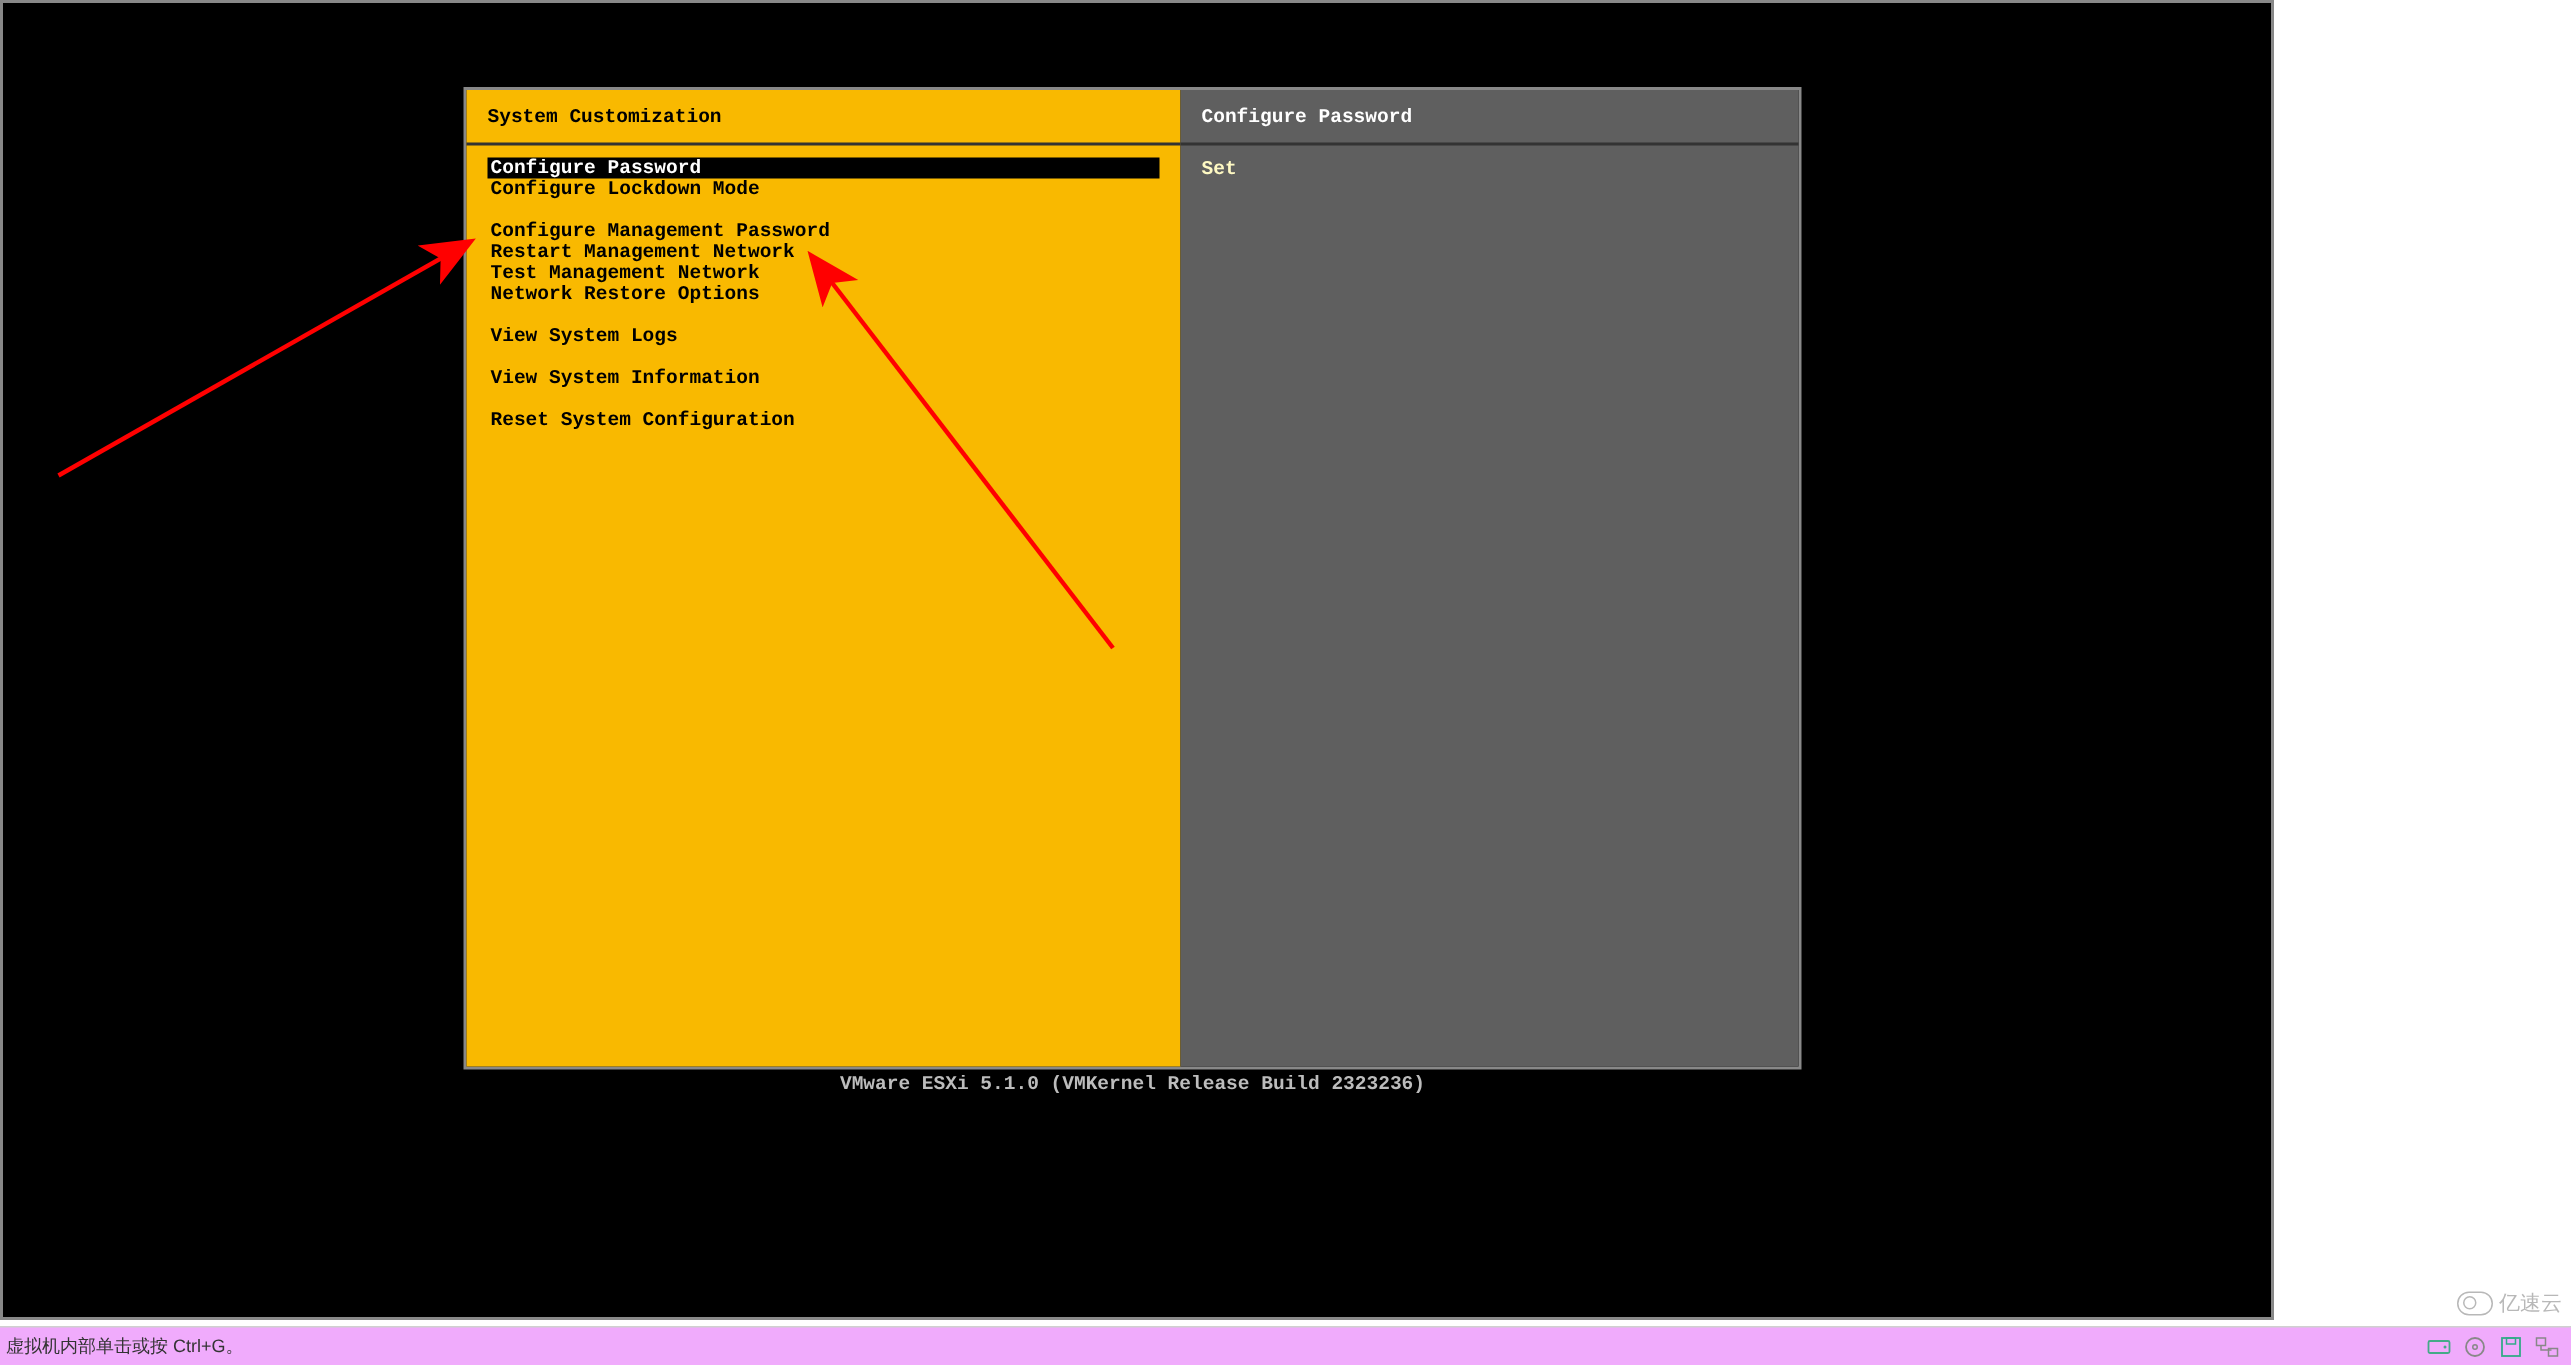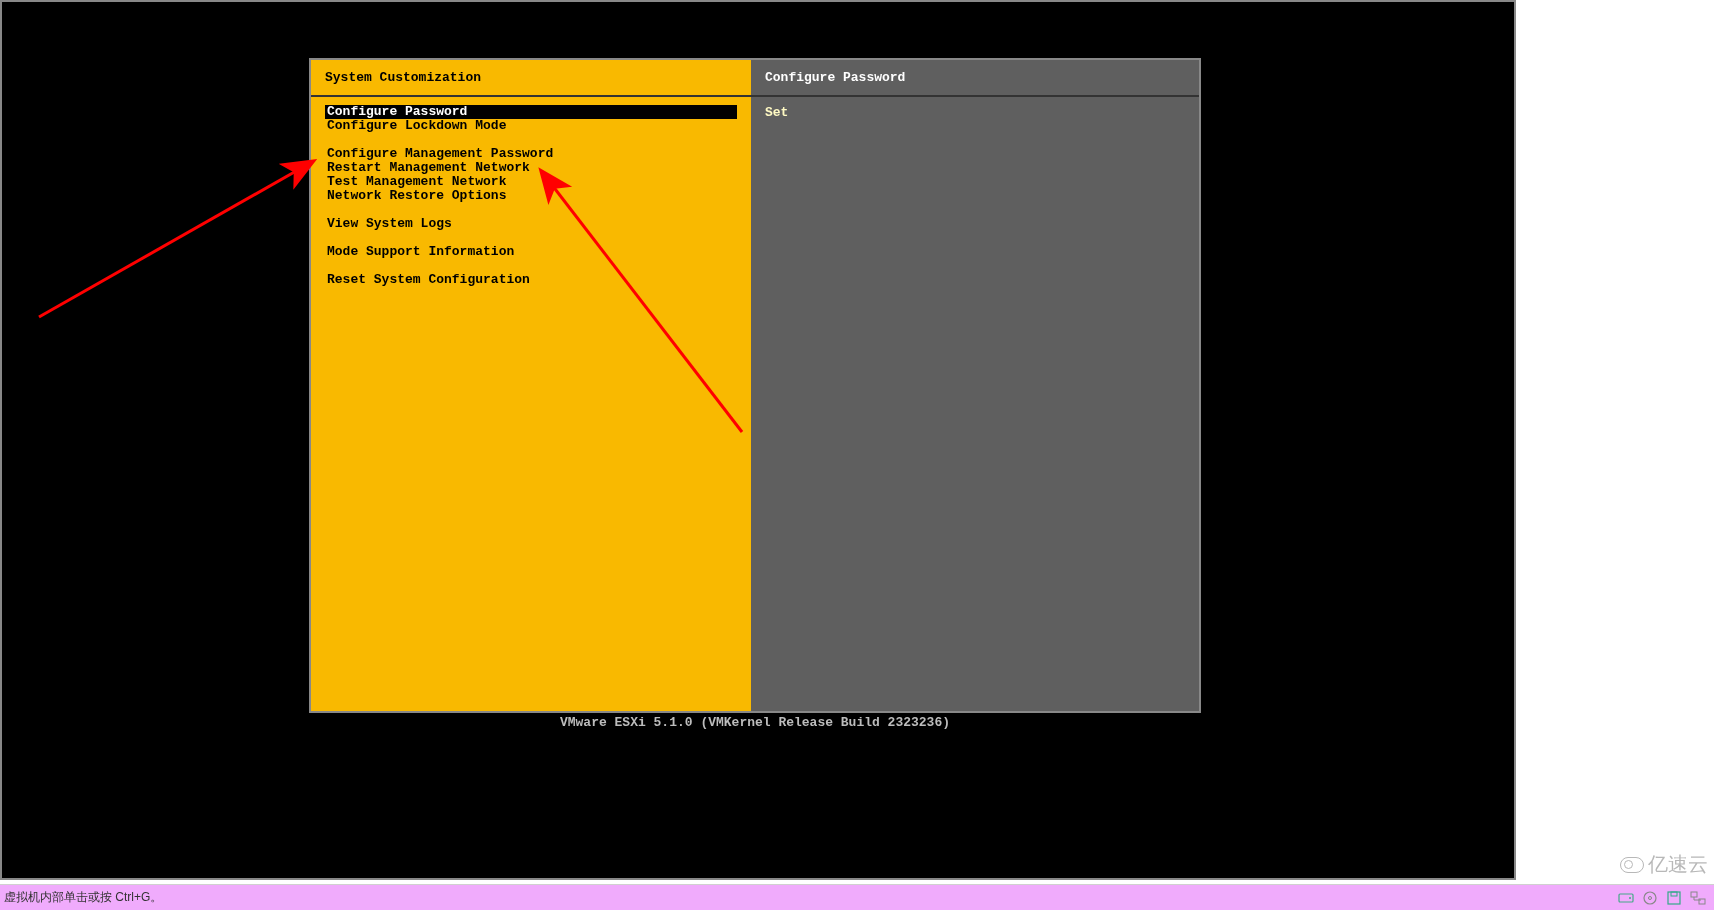--- a/index.html
+++ b/index.html
@@ -27,21 +27,21 @@
     position: absolute;
     left: 307px;
     top: 56px;
     width: 892px;
     height: 655px;
     border: 2px solid #888888;
     box-sizing: border-box;
     display: flex;
   }
   .left-pane {
-    width: 440px;
+    width: 476px;
     background: #f9b900;
     color: #000000;
     display: flex;
     flex-direction: column;
     font-size: 13px;
     font-weight: bold;
   }
   .right-pane {
     flex: 1;
     background: #5f5f5f;
@@ -140,21 +140,21 @@
     justify-content: center;
   }
   .tray-icon svg { width: 16px; height: 16px; }
 
   
   .watermark {
     position: absolute;
     right: 6px;
     bottom: 32px;
     font-family: Arial, sans-serif;
-    font-size: 20px;
+    font-size: 14px;
     color: #b8b8b8;
     display: flex;
     align-items: center;
     gap: 4px;
   }
   .watermark .wm-icon {
     width: 22px; height: 14px;
     border: 1.5px solid #b8b8b8;
     border-radius: 10px;
     position: relative;
@@ -199,21 +199,21 @@
           <div class="menu-item">Test Management Network</div>
           <div class="menu-item">Network Restore Options</div>
         </div>
 
 
         <div class="menu-group">
           <div class="menu-item">View System Logs</div>
         </div>
 
         <div class="menu-group">
-          <div class="menu-item">Mode Support Information</div>
+          <div class="menu-item">View System Information</div>
         </div>
 
         <div class="menu-group">
           <div class="menu-item">Reset System Configuration</div>
         </div>
 
       </div>
     </div>
 
     <div class="right-pane">

